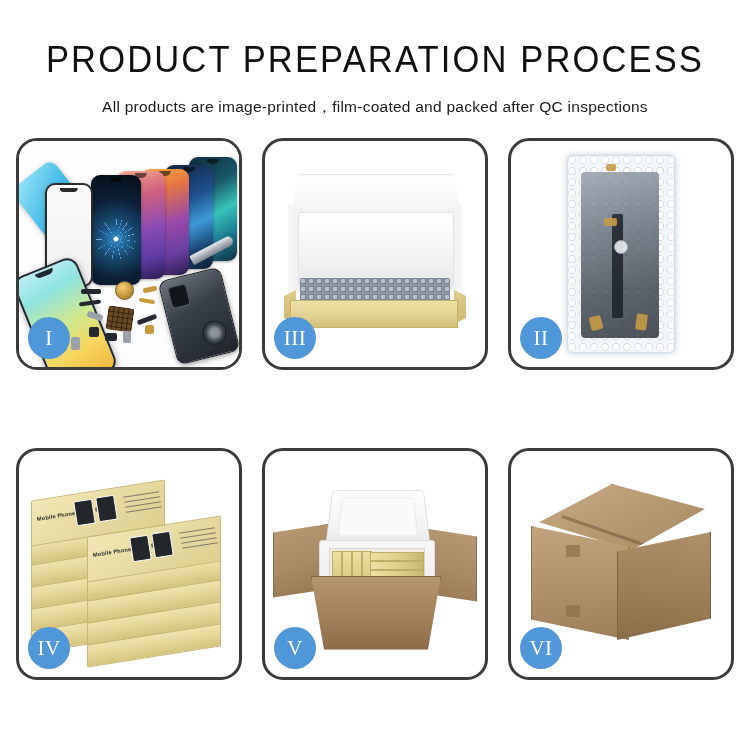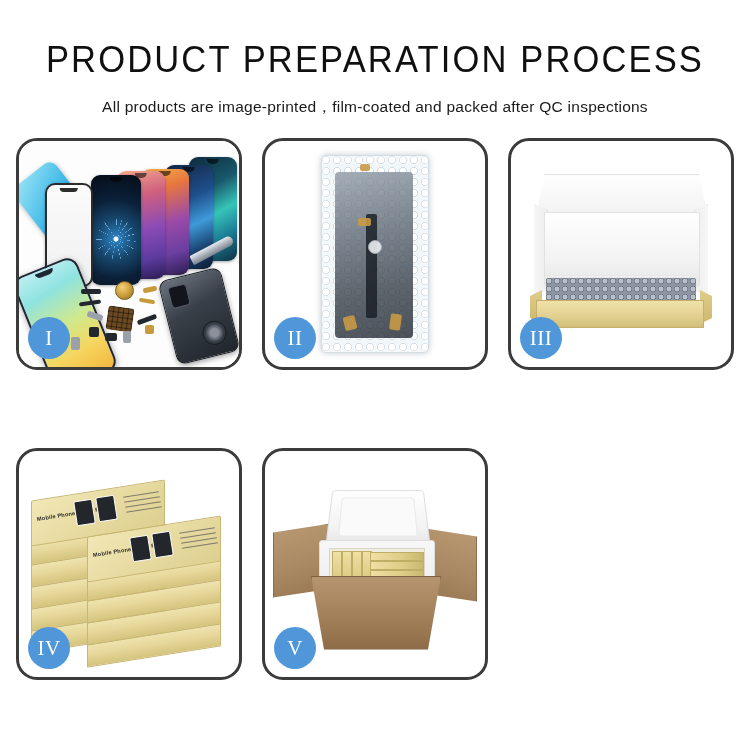--- a/index.html
+++ b/index.html
@@ -356,47 +356,47 @@
       <div class="part gold" style="left:126px; top:184px; width:9px; height:9px;"></div>
       <div class="part silver" style="left:52px; top:196px; width:9px; height:13px; border-radius:2px;"></div>
       <div class="part dark" style="left:60px; top:160px; width:22px; height:4px; transform:rotate(-8deg);"></div>
       <div class="tweezer"></div>
     </div>
     <div class="badge">I</div>
   </div>
 
   <div class="panel">
     <div class="panel-stage">
-      <div class="bubble-bag">
-        <div class="bag-panel"></div>
-        <div class="bag-flex"></div>
-        <div class="bag-dot" style="left:46px; top:84px;"></div>
-        <div class="bag-tab" style="left:38px; top:8px; width:10px; height:7px;"></div>
-        <div class="bag-tab" style="left:36px; top:62px; width:13px; height:8px;"></div>
-        <div class="bag-tab" style="left:22px; top:160px; width:12px; height:14px; transform:rotate(-14deg);"></div>
-        <div class="bag-tab" style="left:68px; top:158px; width:11px; height:16px; transform:rotate(8deg);"></div>
-      </div>
-    </div>
-    <div class="badge">II</div>
-  </div>
-
-  <div class="panel">
-    <div class="panel-stage">
       <div class="p3-wrap">
         <div class="p3-lid-back"></div>
         <div class="p3-flapL"></div>
         <div class="p3-flapR"></div>
         <div class="p3-foam"></div>
         <div class="p3-bubble"></div>
         <div class="p3-left"></div>
         <div class="p3-right"></div>
         <div class="p3-front"></div>
       </div>
     </div>
     <div class="badge">III</div>
+  </div>
+
+  <div class="panel">
+    <div class="panel-stage">
+      <div class="bubble-bag">
+        <div class="bag-panel"></div>
+        <div class="bag-flex"></div>
+        <div class="bag-dot" style="left:46px; top:84px;"></div>
+        <div class="bag-tab" style="left:38px; top:8px; width:10px; height:7px;"></div>
+        <div class="bag-tab" style="left:36px; top:62px; width:13px; height:8px;"></div>
+        <div class="bag-tab" style="left:22px; top:160px; width:12px; height:14px; transform:rotate(-14deg);"></div>
+        <div class="bag-tab" style="left:68px; top:158px; width:11px; height:16px; transform:rotate(8deg);"></div>
+      </div>
+    </div>
+    <div class="badge">II</div>
   </div>
 
   <div class="panel">
     <div class="panel-stage">
       <div class="p4-wrap">
 
         <div class="kbox" style="left:0px;  top:60px;"></div>
         <div class="kbox" style="left:0px;  top:82px;"></div>
         <div class="kbox" style="left:0px;  top:104px;"></div>
         <div class="kbox" style="left:0px;  top:126px;"></div>
@@ -447,14 +447,29 @@
           <div class="p5-kb-h" style="top:12px;"></div>
           <div class="p5-kb-h" style="top:21px;"></div>
           <div class="p5-kb-h" style="top:30px;"></div>
         </div>
         <div class="p5-body"></div>
       </div>
     </div>
     <div class="badge">V</div>
   </div>
 
+  <div class="panel">
+    <div class="panel-stage">
+      <div class="p6-wrap">
+        <div class="p6-top">
+          <div class="p6-seam"></div>
+        </div>
+        <div class="p6-front">
+          <div class="p6-tape" style="left:34px; top:18px; width:14px; height:12px;"></div>
+          <div class="p6-tape" style="left:34px; top:78px; width:14px; height:12px;"></div>
+        </div>
+        <div class="p6-side"></div>
+      </div>
+    </div>
+    <div class="badge">VI</div>
+  </div>
 
 </div>
 
 </body></html>

